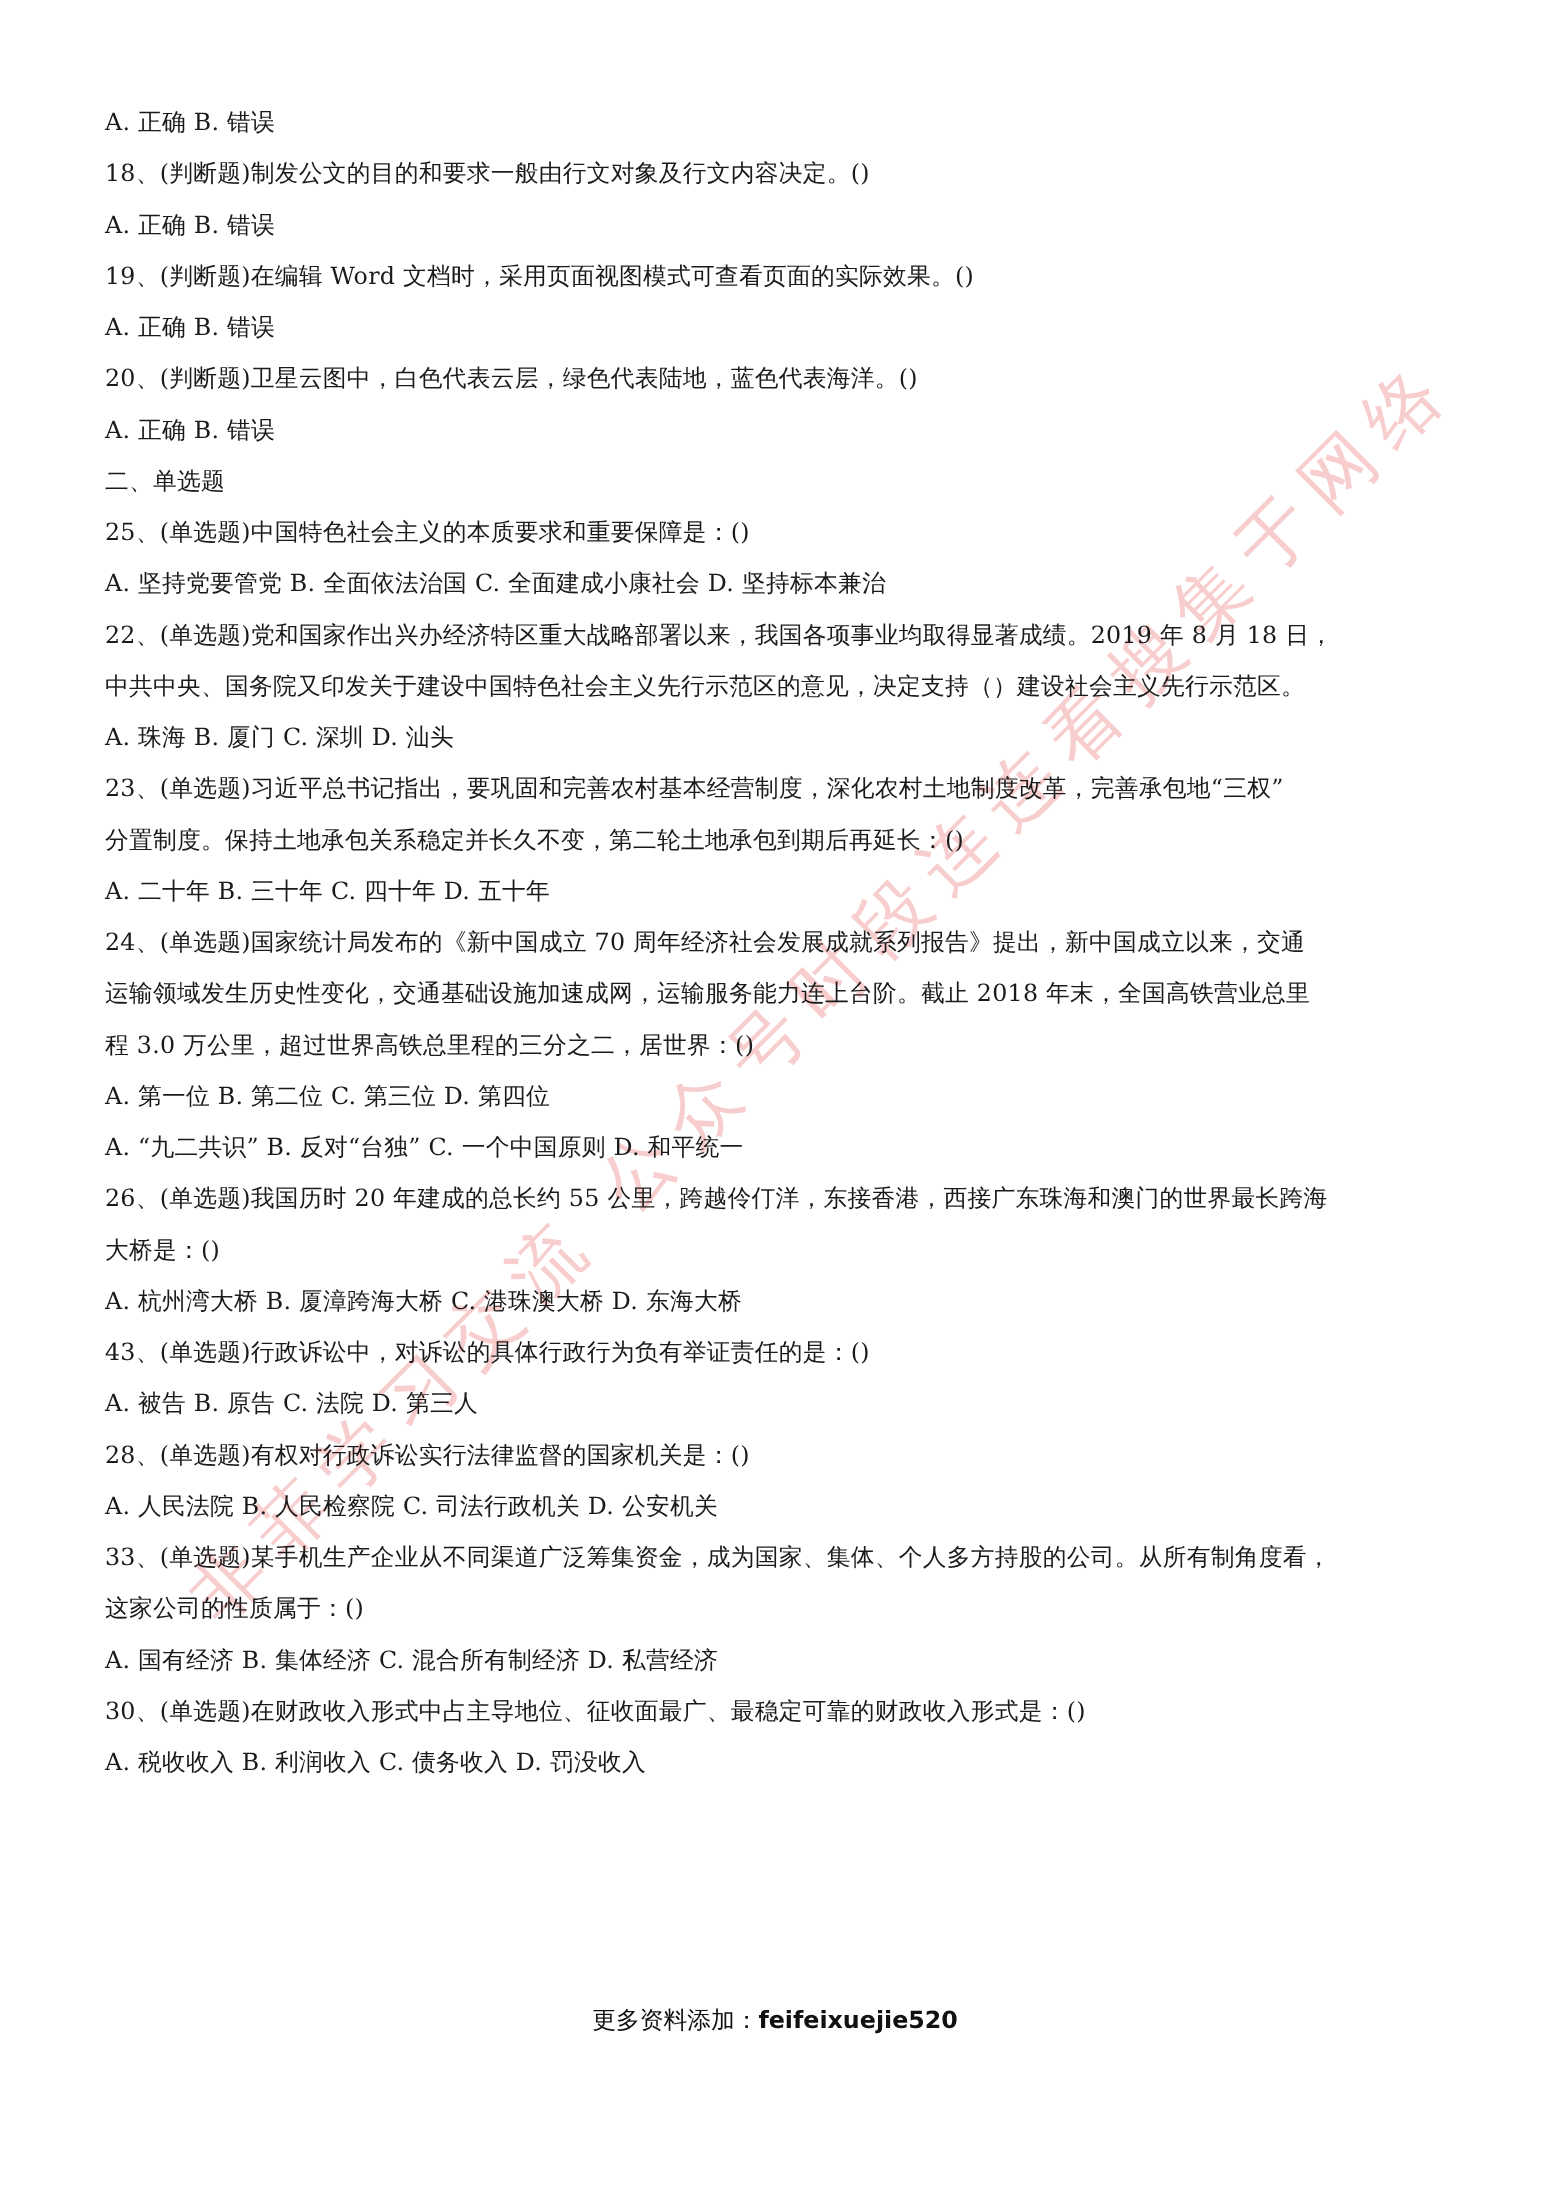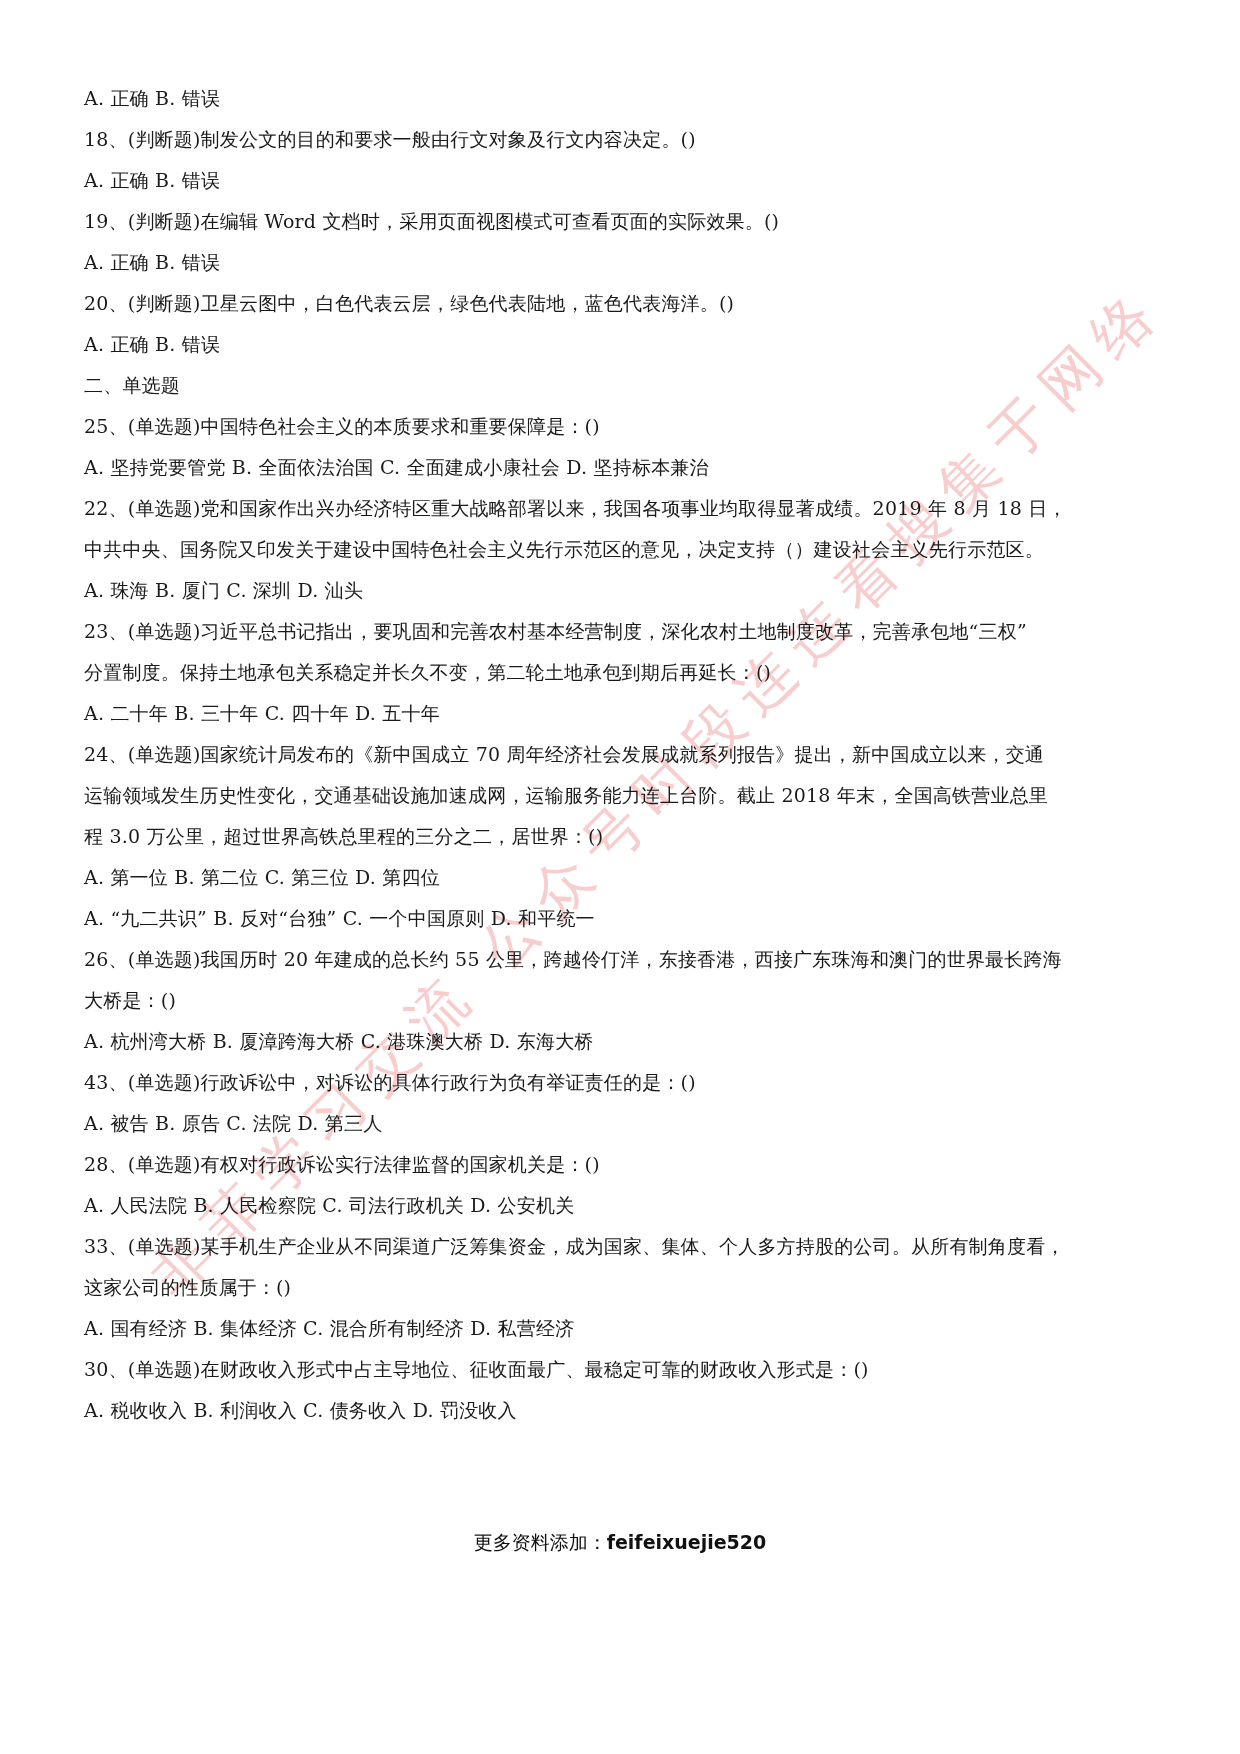--- a/index.html
+++ b/index.html
@@ -1,21 +1,21 @@
 <!DOCTYPE html>
 <html><head>
 <meta charset="utf-8">
 <style>
   html, body { margin:0; padding:0; background:#ffffff; }
   body { width:1240px; height:1754px; position:relative; overflow:hidden;
          font-family:"DejaVu Serif","Liberation Serif",serif; color:#1a1a1a; }
   .page { position:absolute; left:0; top:0; width:1240px; height:1754px; }
   .content { position:absolute; left:84px; top:78px; width:1110px; }
   .line { font-size:19px; line-height:41px; height:41px; white-space:nowrap; letter-spacing:0.2px; }
-  .footer { position:absolute; left:0; width:1240px; top:1530px; text-align:center;
+  .footer { position:absolute; left:0; width:1240px; top:1603px; text-align:center;
             font-size:19px; font-family:"DejaVu Sans","Liberation Sans",sans-serif; color:#111; }
   .footer .handle { font-weight:bold; }
   .watermark { position:absolute; left:-40px; top:760px; width:1380px; text-align:center;
                transform:rotate(-45deg); transform-origin:50% 50%;
                color:rgba(230,90,90,0.30); font-size:58px; letter-spacing:14px;
                font-family:"DejaVu Sans","Liberation Sans",sans-serif; white-space:nowrap;
                pointer-events:none; }
 </style>
 </head>
 <body>

